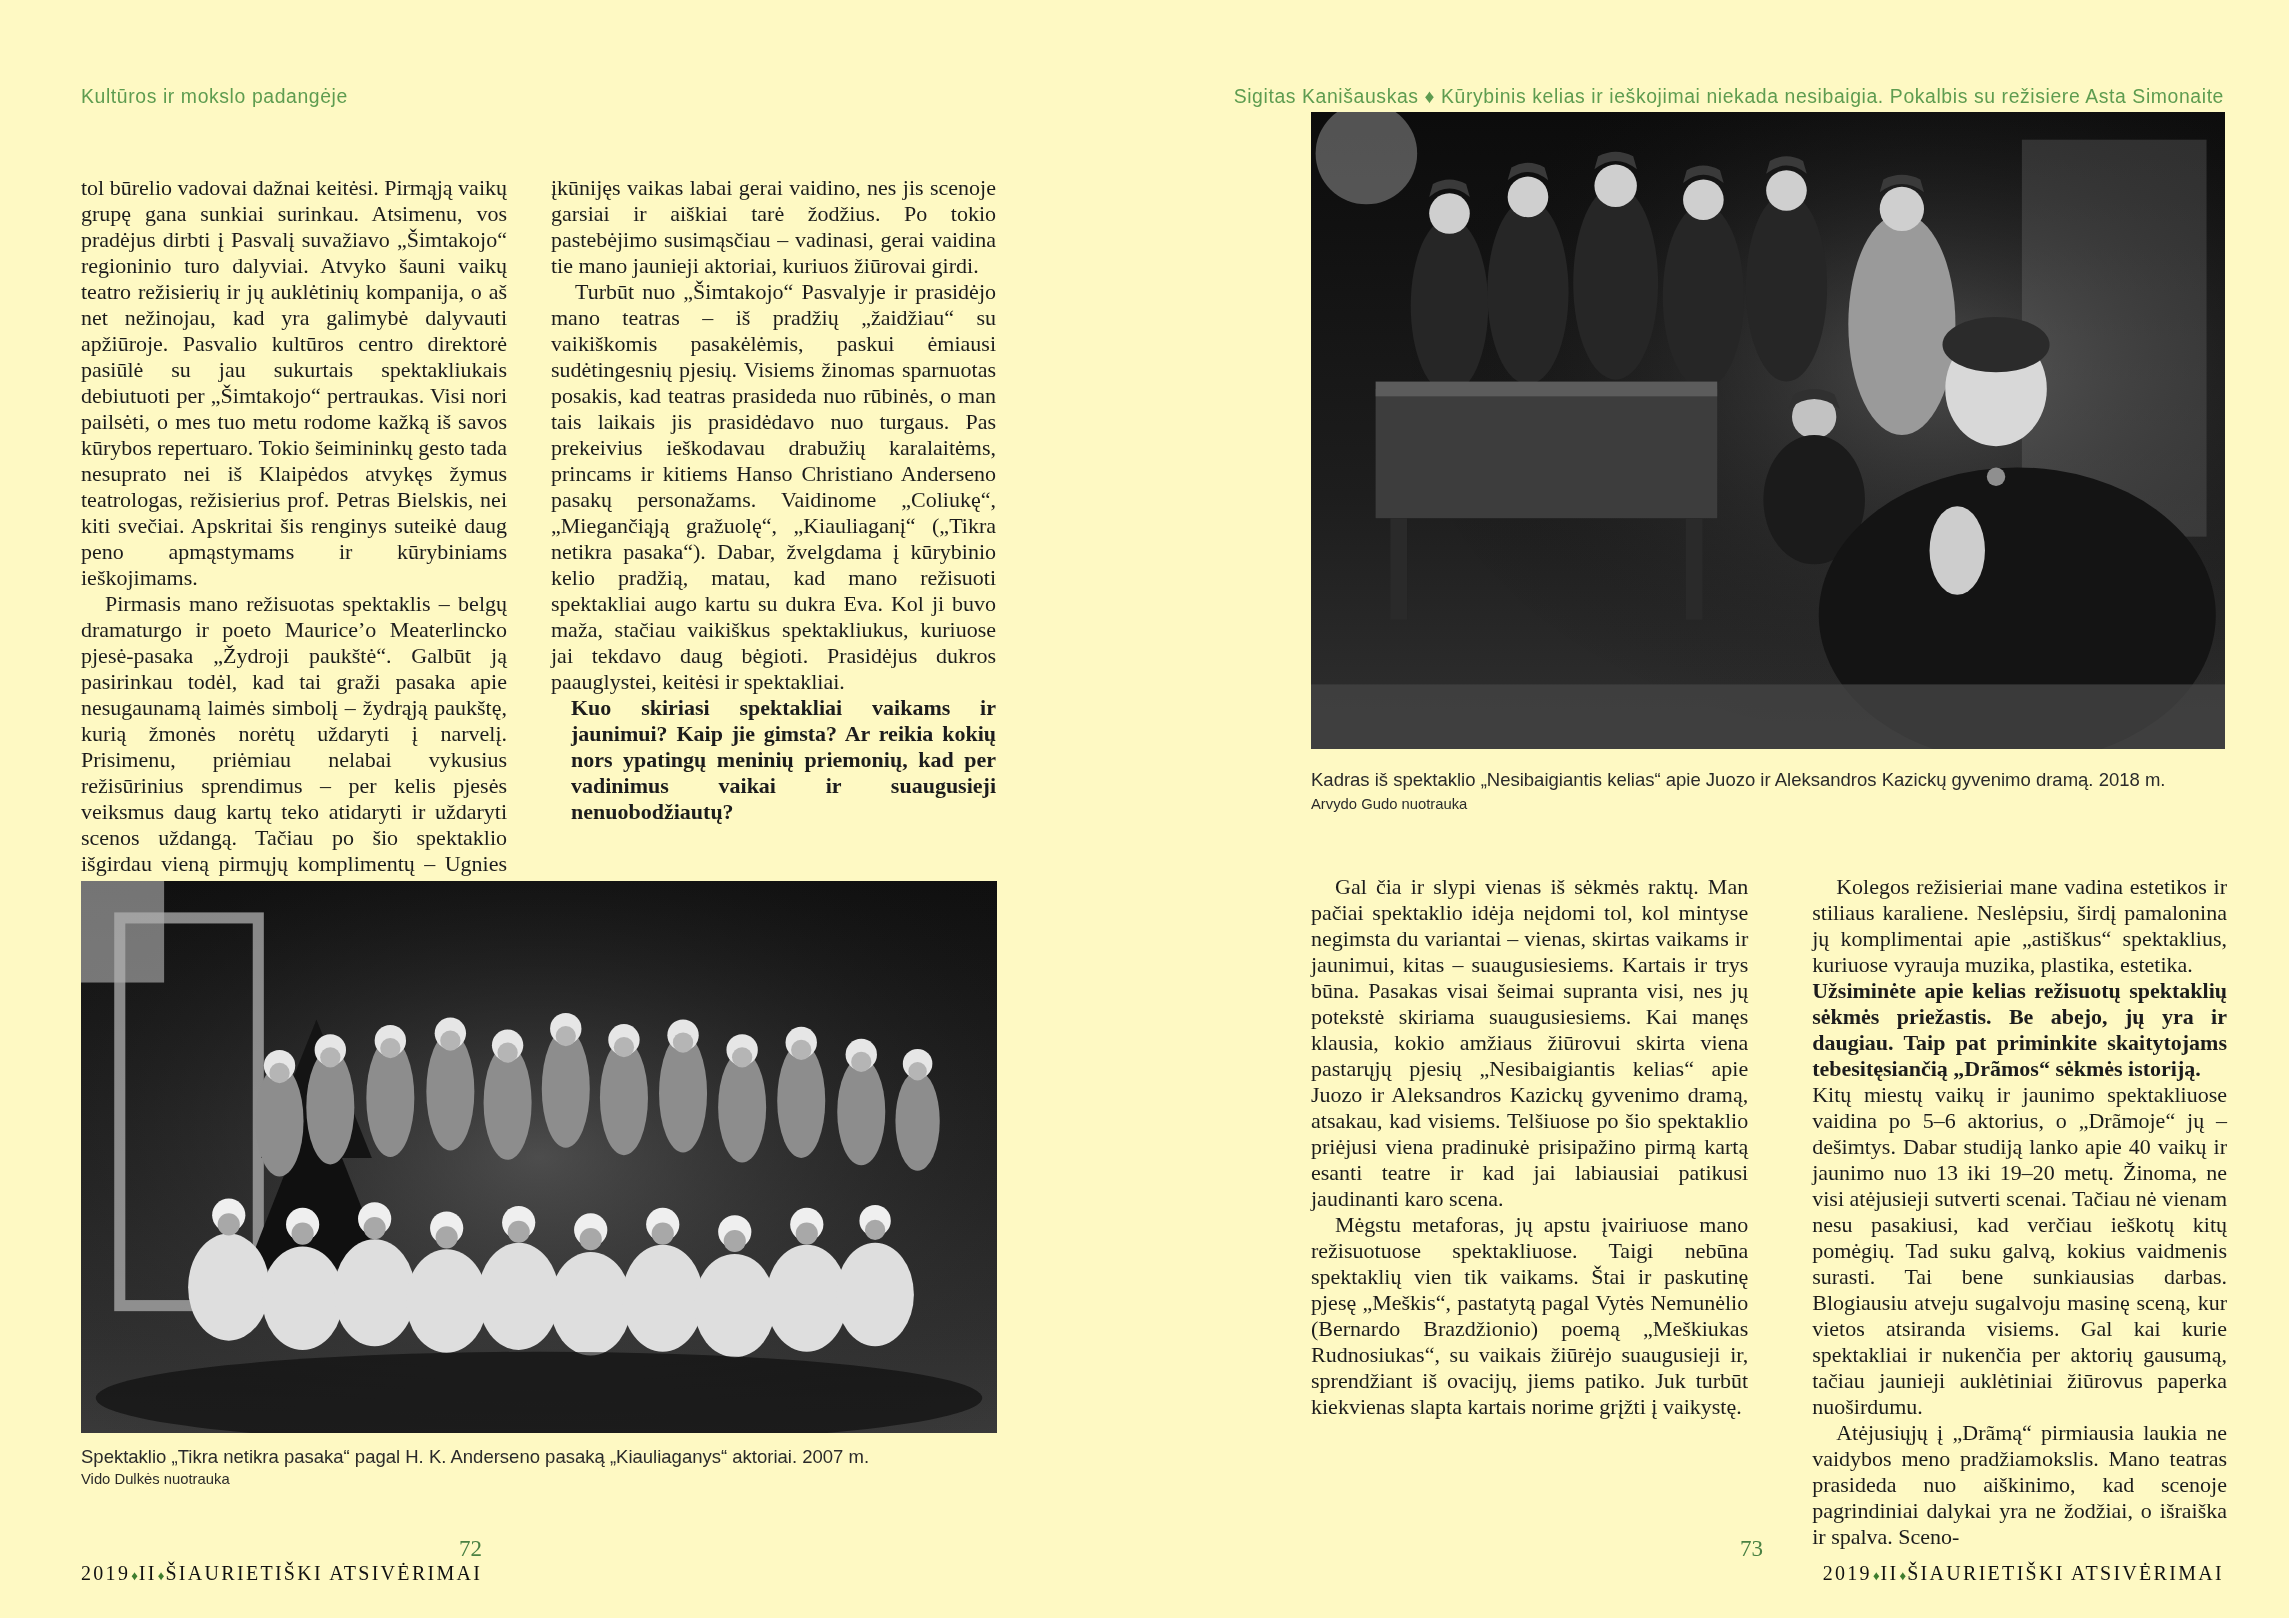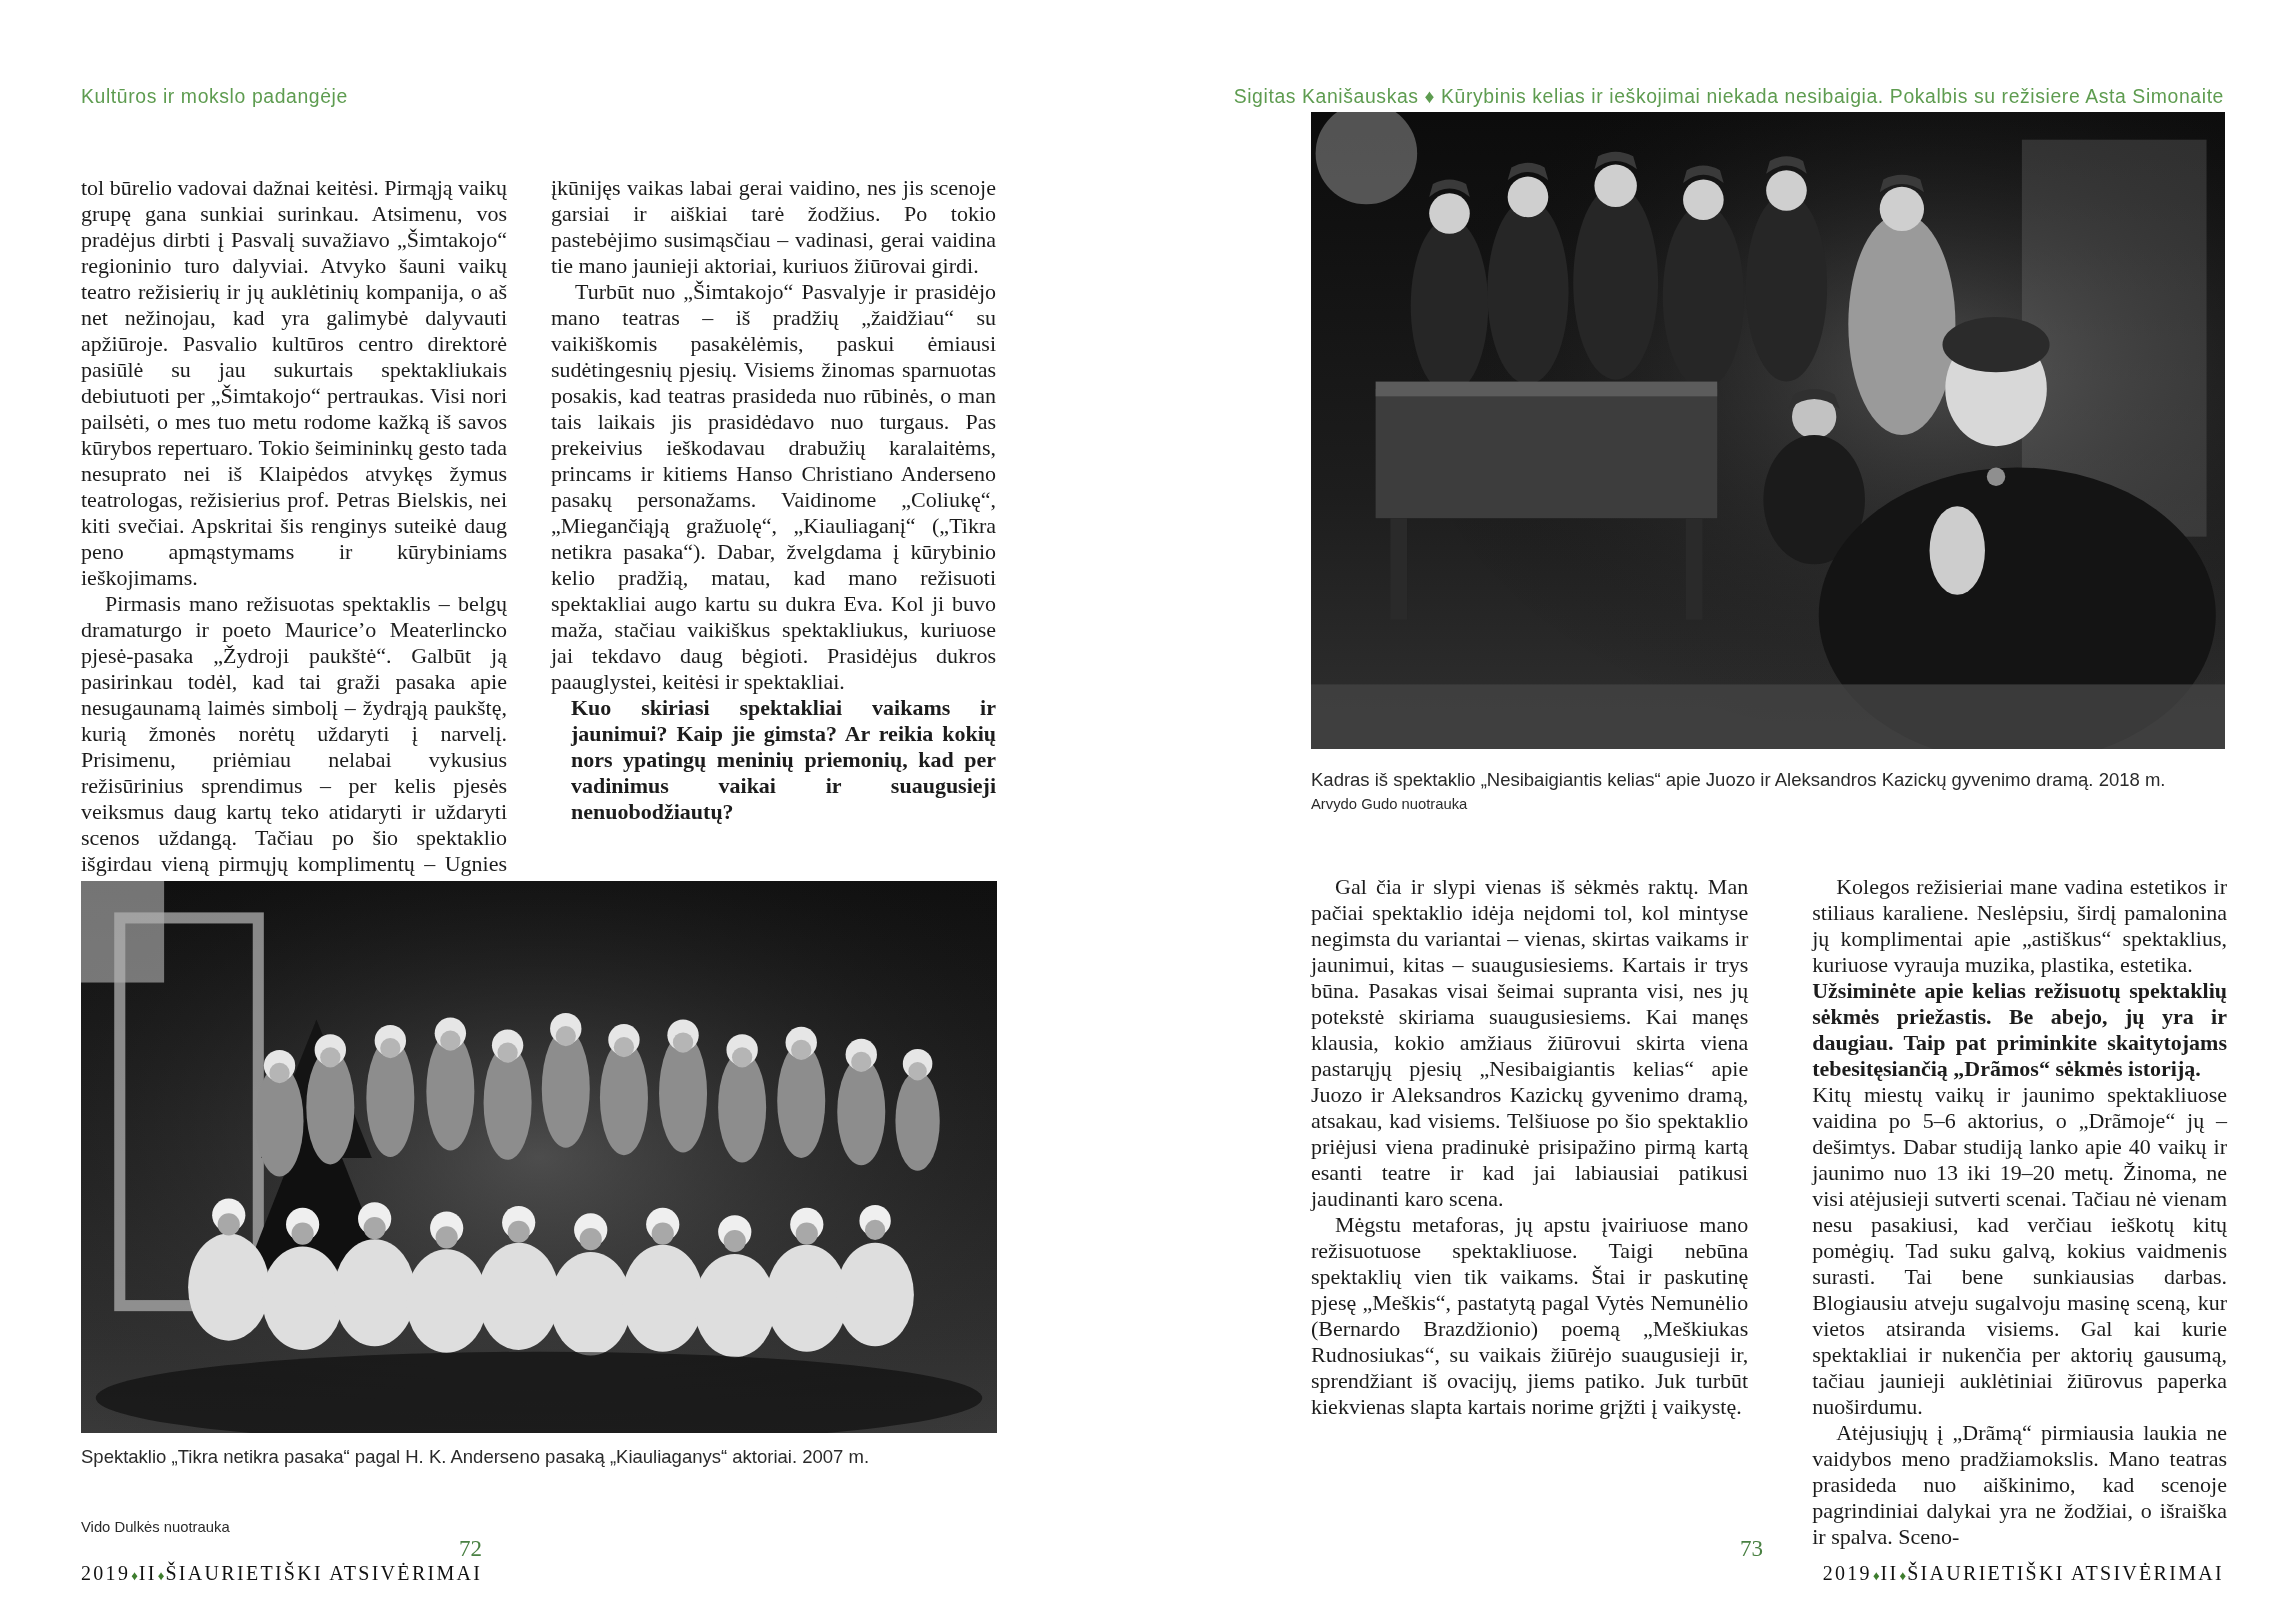--- a/index.html
+++ b/index.html
@@ -4,21 +4,21 @@
 <style>
   :root{
     --green:#5e9c50;
     --green-dark:#4a8143;
     --ink:#1c1c1c;
   }
   html,body{margin:0;padding:0;background:#888;}
   .spread{
     position:relative;
     width:2290px;height:1619px;
-    background:#ffffff;
+    background:#fef9c3;
     overflow:hidden;
     font-family:"Liberation Serif", serif;
     color:var(--ink);
   }
   .running-head{
     position:absolute;top:85px;
     font-family:"Liberation Sans", sans-serif;
     font-size:19.4px;letter-spacing:0.6px;
     color:var(--green);
     white-space:nowrap;
@@ -61,21 +61,21 @@
     font-size:18.5px;color:#2a2a2a;
     white-space:nowrap;
   }
   .credit{
     position:absolute;
     font-family:"Liberation Sans", sans-serif;
     font-size:14.8px;color:#2a2a2a;
     white-space:nowrap;
   }
   .caption-left{left:81px;top:1446px;}
-  .credit-left{left:81px;top:1471px;margin-top:48px;}
+  .credit-left{left:81px;top:1471px;}
   .caption-right{left:1311px;top:769px;}
   .credit-right{left:1311px;top:796px;text-align:center;}
   .footer{
     position:absolute;top:1538px;
     display:flex;align-items:flex-end;gap:1px;
     font-size:20px;letter-spacing:2.3px;
     color:#111;white-space:nowrap;margin-top:24px;
   }
   .footer-left{left:81px;}
   .footer-right{right:66px;}

